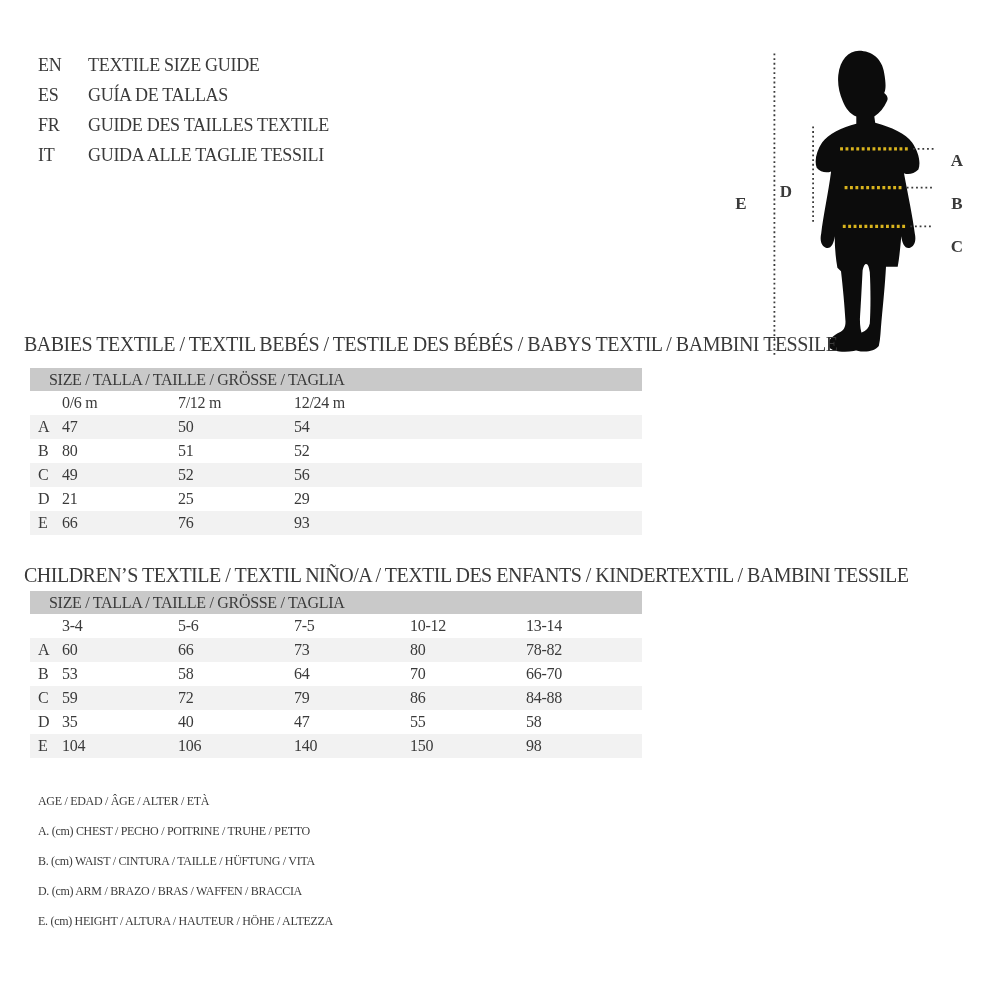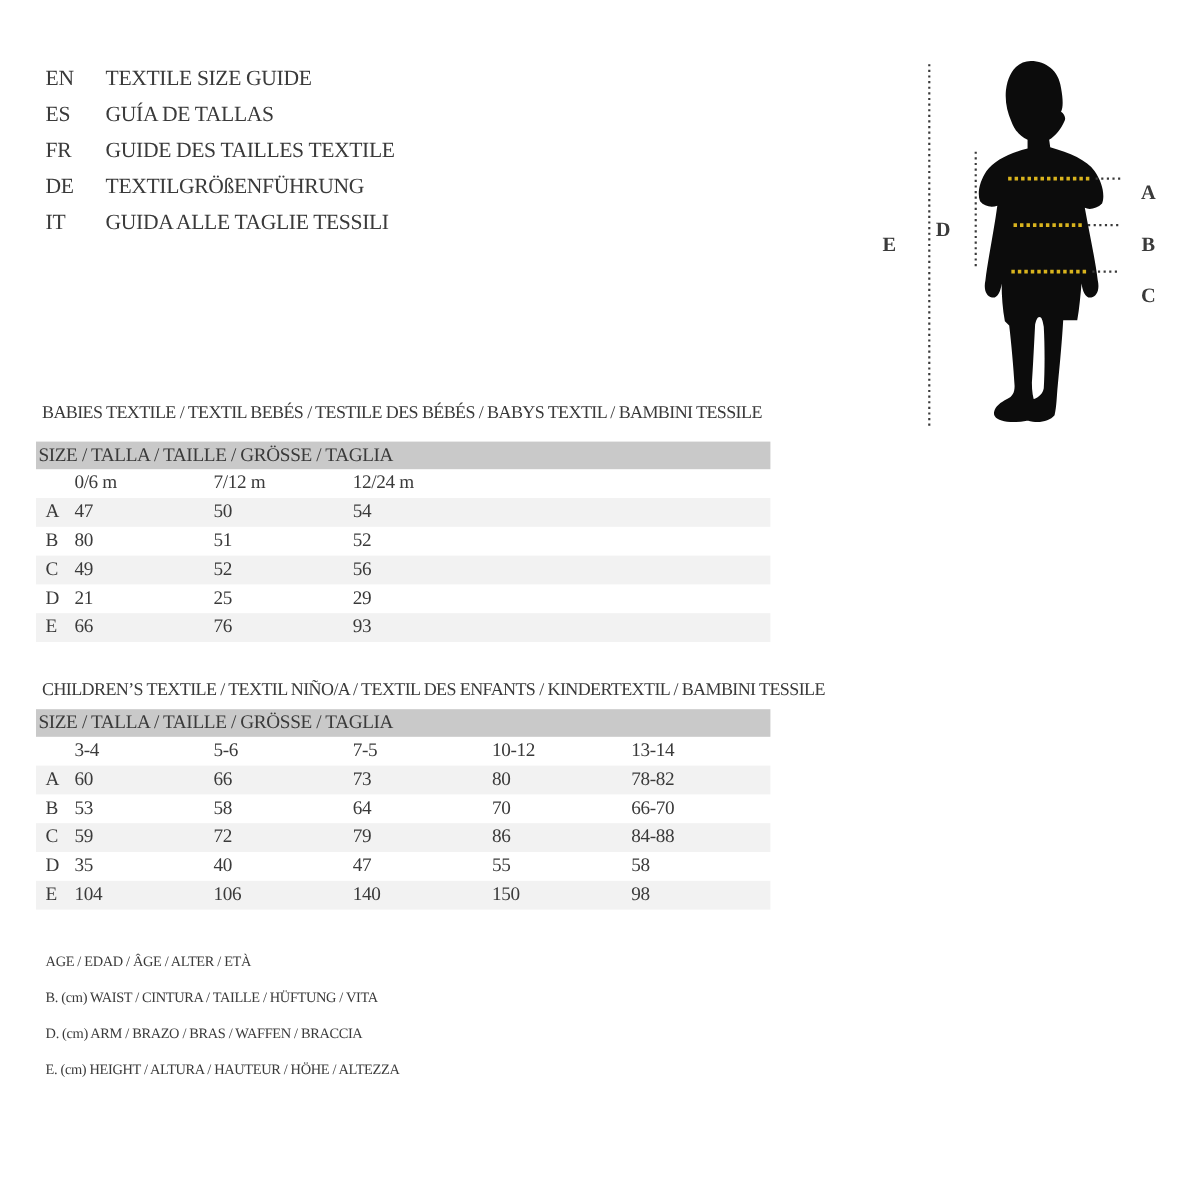--- a/index.html
+++ b/index.html
@@ -12,27 +12,27 @@
   .lang-list { position:absolute; left:38px; top:50px; }
   .lang-row { display:flex; height:30px; align-items:center; font-size:18px; }
   .lang-code { width:50px; flex:0 0 50px; }
   
   .figure-svg { position:absolute; left:700px; top:40px; width:300px; height:360px; }
   .m-label {
     position:absolute; transform:translate(-50%,-50%);
     font-size:17px; font-weight:bold; letter-spacing:0;
   }
   
-  .section-title { position:absolute; left:35px; height:20px; line-height:20px;
-    font-size:15px; letter-spacing:-0.5px; white-space:nowrap; }
+  .section-title { position:absolute; left:24px; height:20px; line-height:20px;
+    font-size:20px; letter-spacing:-0.5px; white-space:nowrap; }
   
   .size-table { position:absolute; left:30px; width:612px; font-size:16px; }
   .size-bar {
     height:23px; background:#c9c9c9; display:flex; align-items:center;
-    padding-left:2px; box-sizing:border-box; margin-bottom:0;
+    padding-left:19px; box-sizing:border-box; margin-bottom:0;
   }
   .trow {
     display:grid; grid-template-columns:32px 116px 116px 116px 116px 116px;
     height:24px; align-items:center;
   }
   .trow.stripe { background:#f2f2f2; }
   .rlabel { padding-left:8px; text-align:left; }
   .cell { text-align:left; }
   
   .legend { position:absolute; left:38px; top:786px; font-size:12px; }
@@ -48,24 +48,20 @@
       <span class="lang-code">EN</span>
       <span class="lang-title">TEXTILE SIZE GUIDE</span>
     </div>
     <div class="lang-row">
       <span class="lang-code">ES</span>
       <span class="lang-title">GUÍA DE TALLAS</span>
     </div>
     <div class="lang-row">
       <span class="lang-code">FR</span>
       <span class="lang-title">GUIDE DES TAILLES TEXTILE</span>
-    </div>
-    <div class="lang-row">
-      <span class="lang-code">DE</span>
-      <span class="lang-title">TEXTILGRÖßENFÜHRUNG</span>
     </div>
     <div class="lang-row">
       <span class="lang-code">IT</span>
       <span class="lang-title">GUIDA ALLE TAGLIE TESSILI</span>
     </div>
   </div>
 
   <svg class="figure-svg" viewBox="700 40 300 400">
     <path fill="#0c0c0c" d="
       M860,52
@@ -229,18 +225,19 @@
       <span class="cell">104</span>
       <span class="cell">106</span>
       <span class="cell">140</span>
       <span class="cell">150</span>
       <span class="cell">98</span>
     </div>
   </div>
 
   <div class="legend">
     <div class="legend-line">AGE / EDAD / ÂGE / ALTER / ETÀ</div>
+    <div class="legend-line">A. (cm) CHEST / PECHO / POITRINE / TRUHE / PETTO</div>
     <div class="legend-line">B. (cm) WAIST / CINTURA / TAILLE / HÜFTUNG / VITA</div>
     <div class="legend-line">D. (cm) ARM / BRAZO / BRAS / WAFFEN / BRACCIA</div>
     <div class="legend-line">E. (cm) HEIGHT / ALTURA / HAUTEUR / HÖHE / ALTEZZA</div>
   </div>
 
 </div>
 
 </body></html>

